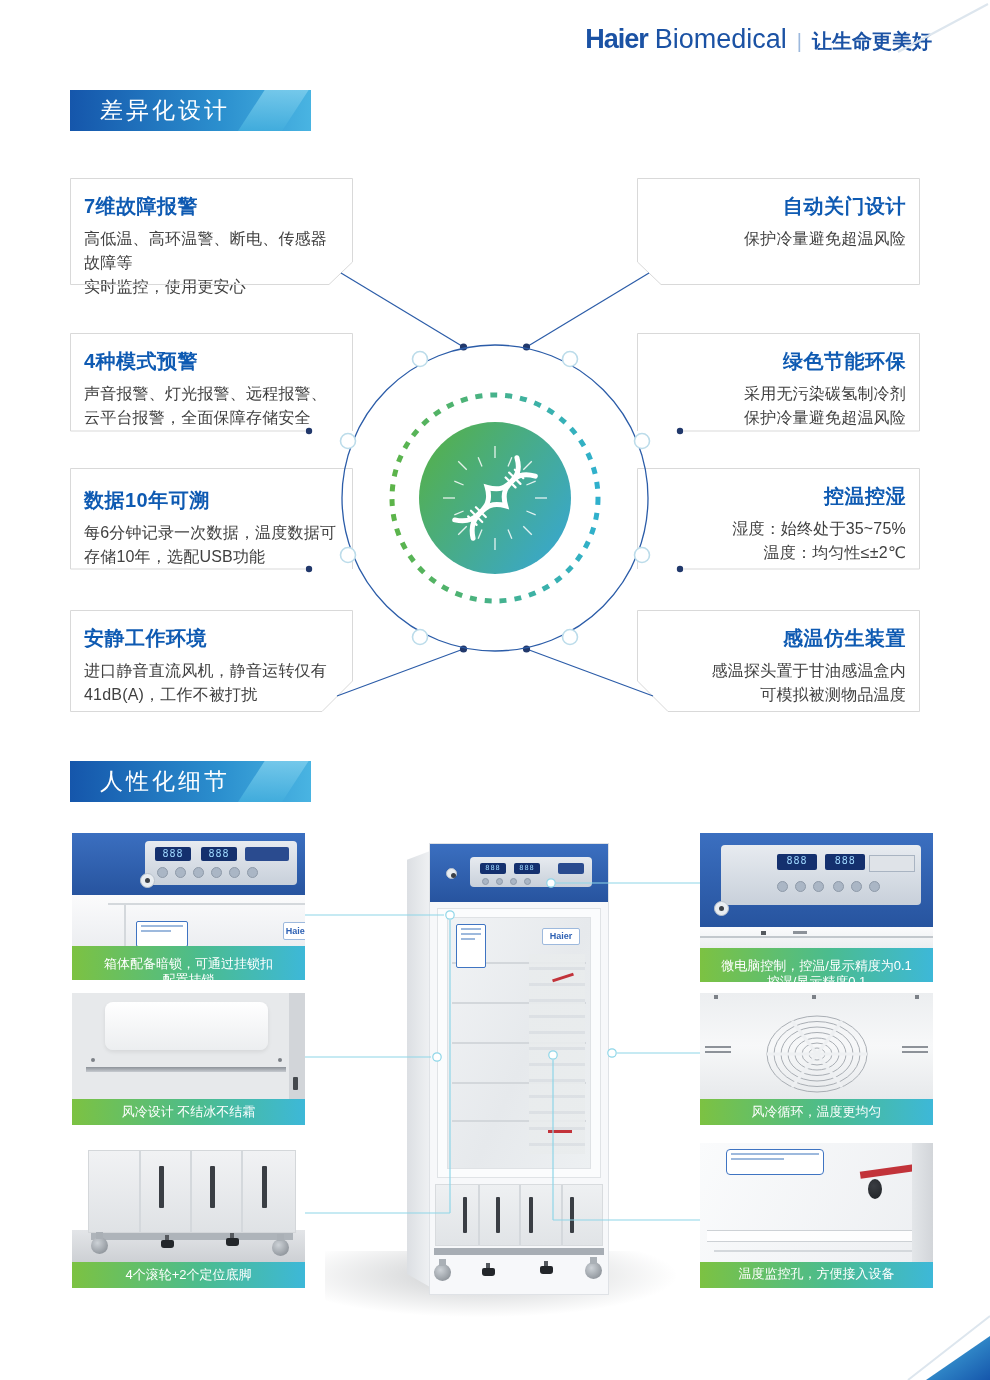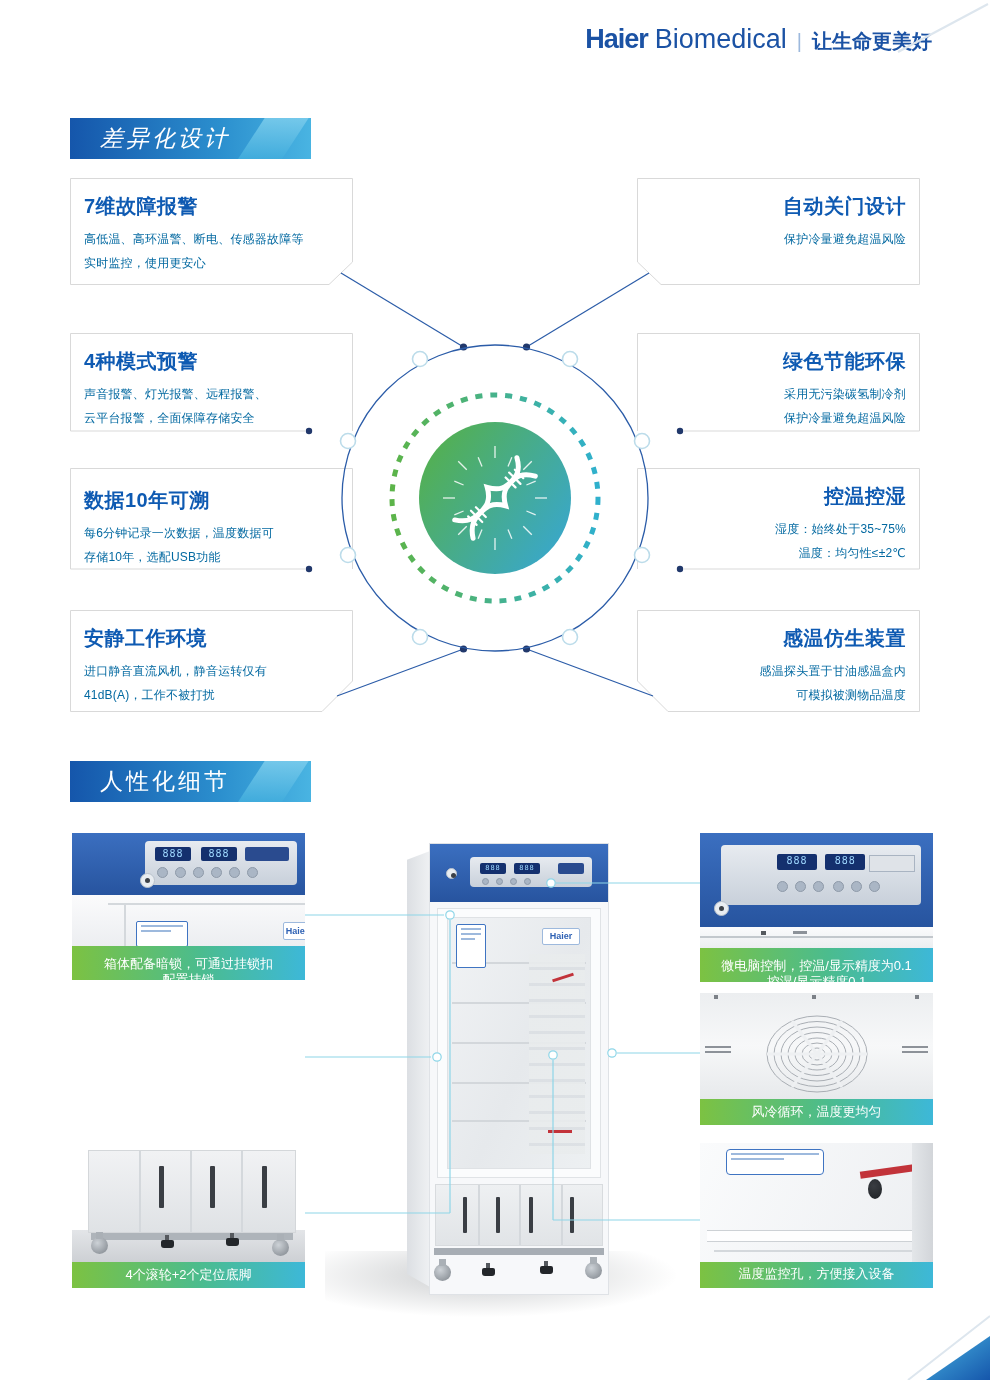--- a/index.html
+++ b/index.html
@@ -11,26 +11,26 @@
   .brand-r{font-size:27px;font-weight:400;color:#1b52a4;margin-left:7px;}
   .brand-sep{font-size:20px;color:#9db9dd;margin:0 10px;}
   .tagline{font-size:20px;font-weight:700;color:#1b52a4;}
   
   .banner{position:absolute;left:70px;width:241px;height:41px;overflow:hidden;
           background:linear-gradient(90deg,#1556ab 0%,#2b8fce 62%,#49b4e2 100%);}
   .banner::after{content:'';position:absolute;right:16px;top:-12px;width:44px;height:66px;
           background:linear-gradient(180deg,#8ad4f0,#2fa3d8);transform:skewX(-33deg);opacity:.9;}
   .banner span{position:relative;z-index:2;display:block;color:#fff;font-size:23px;
           letter-spacing:3px;line-height:41px;padding-left:30px;font-weight:500;}
-  #banner-design{top:118px;font-style:italic;}
+  #banner-design{top:90px;}
   #banner-details{top:761px;}
   
   .fbox{position:absolute;box-sizing:border-box;padding:15px 14px 0;background:#fff;z-index:2;}
   .fbox .ft{font-size:20px;font-weight:800;color:#0e5ab2;margin-bottom:7px;letter-spacing:.5px;}
-  .fbox .fl{font-size:12px;color:#0369a1;line-height:24px;letter-spacing:.2px;}
+  .fbox .fl{font-size:16px;color:#404040;line-height:24px;letter-spacing:.2px;}
   .fr{text-align:right;}
   #fb-l0{left:70px;top:178px;width:283px;height:106px;}
   #fb-l1{left:70px;top:333px;width:333px;height:98px;}
   #fb-l2{left:70px;top:472px;width:283px;height:101px;}
   #fb-l3{left:70px;top:610px;width:283px;height:102px;}
   #fb-r0{left:637px;top:178px;width:283px;height:106px;}
   #fb-r1{left:637px;top:333px;width:283px;height:98px;}
   #fb-r2{left:637px;top:468px;width:283px;height:101px;}
   #fb-r3{left:637px;top:610px;width:283px;height:102px;}
   
@@ -181,20 +181,32 @@
           <i style="width:60%;"></i>
         </div>
       <div class="haierplate" style="right:-6px;bottom:6px;width:26px;height:16px;font-size:9px;line-height:16px;">Haier</div>
     </div>
     <div class="cap two">
       <div>箱体配备暗锁，可通过挂锁扣</div>
       <div>配置挂锁</div>
     </div>
   </div>
 
+  <div class="ph" id="ph-l1" style="background:#e7e9eb;">
+    <div style="position:absolute;left:14%;top:7%;width:70%;height:36%;border-radius:8px;
+                background:linear-gradient(180deg,#ffffff,#eceef0);box-shadow:0 2px 4px rgba(0,0,0,.08);"></div>
+    <div class="seamline" style="left:6%;right:8%;top:56%;height:5px;background:linear-gradient(180deg,#8d9299,#c7cbd0);"></div>
+    <div style="position:absolute;left:8%;top:49%;width:4px;height:4px;border-radius:50%;background:#7c8187;"></div>
+    <div style="position:absolute;right:10%;top:49%;width:4px;height:4px;border-radius:50%;background:#7c8187;"></div>
+    <div style="position:absolute;right:0;top:0;bottom:0;width:7%;background:#d2d5d9;"></div>
+    <div style="position:absolute;right:3%;top:64%;width:5px;height:13px;background:#45494e;border-radius:1px;"></div>
+    <div class="cap one">
+      <div>风冷设计 不结冰不结霜</div>
+    </div>
+  </div>
 
   <div class="ph" id="ph-l2" style="background:#fff;">
     <div style="position:absolute;left:0;right:0;bottom:26px;height:32px;background:linear-gradient(180deg,#e3e5e8,#cdd0d4);"></div>
     <div style="position:absolute;left:7%;right:4%;top:5%;height:56%;border:1px solid #d4d7da;
                 background:linear-gradient(180deg,#f1f2f4,#dfe2e5);">
       <div class="seamline" style="left:24%;top:0;bottom:0;width:2px;"></div>
       <div class="seamline" style="left:49%;top:0;bottom:0;width:2px;"></div>
       <div class="seamline" style="left:74%;top:0;bottom:0;width:2px;"></div>
       <div class="slot" style="left:34%;top:18%;width:5px;height:52%;"></div>
       <div class="slot" style="left:59%;top:18%;width:5px;height:52%;"></div>

